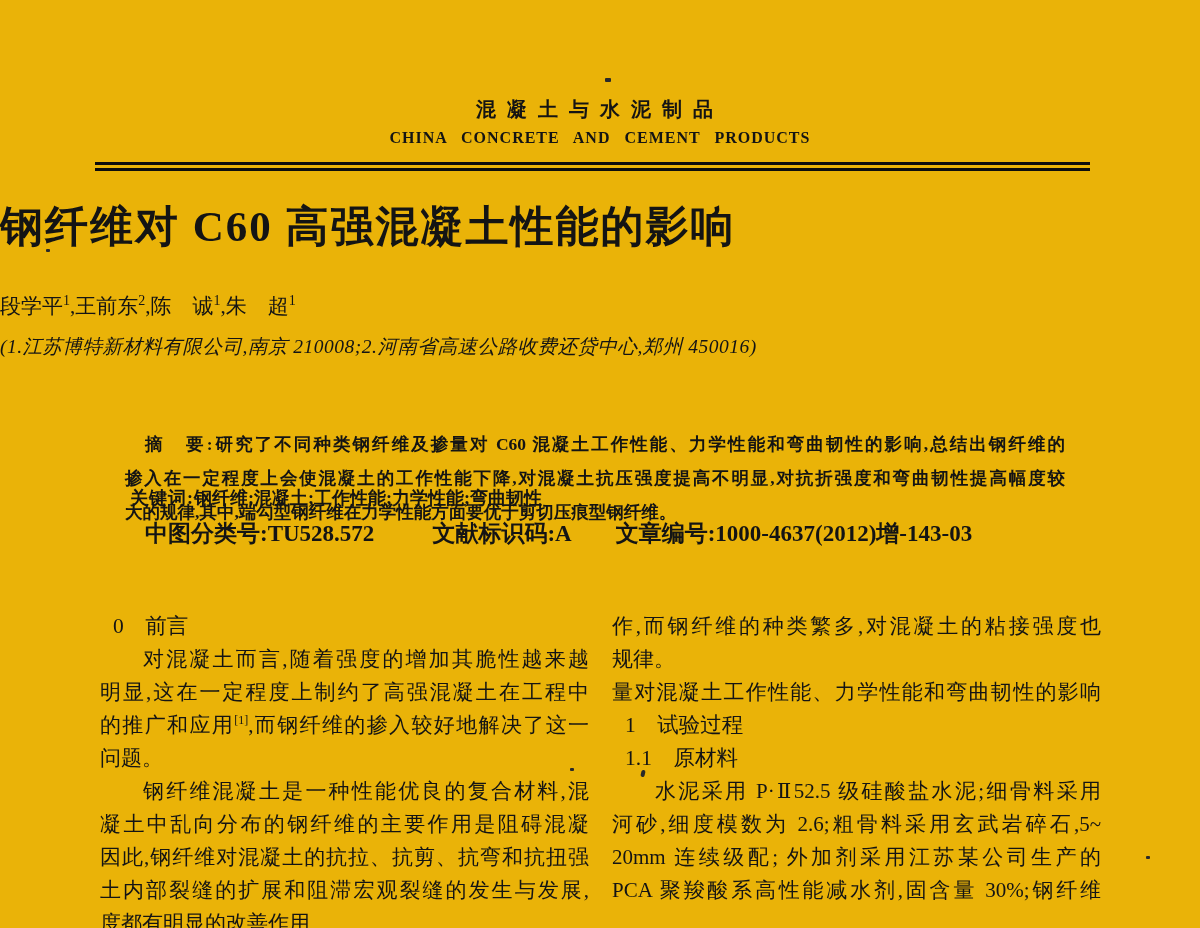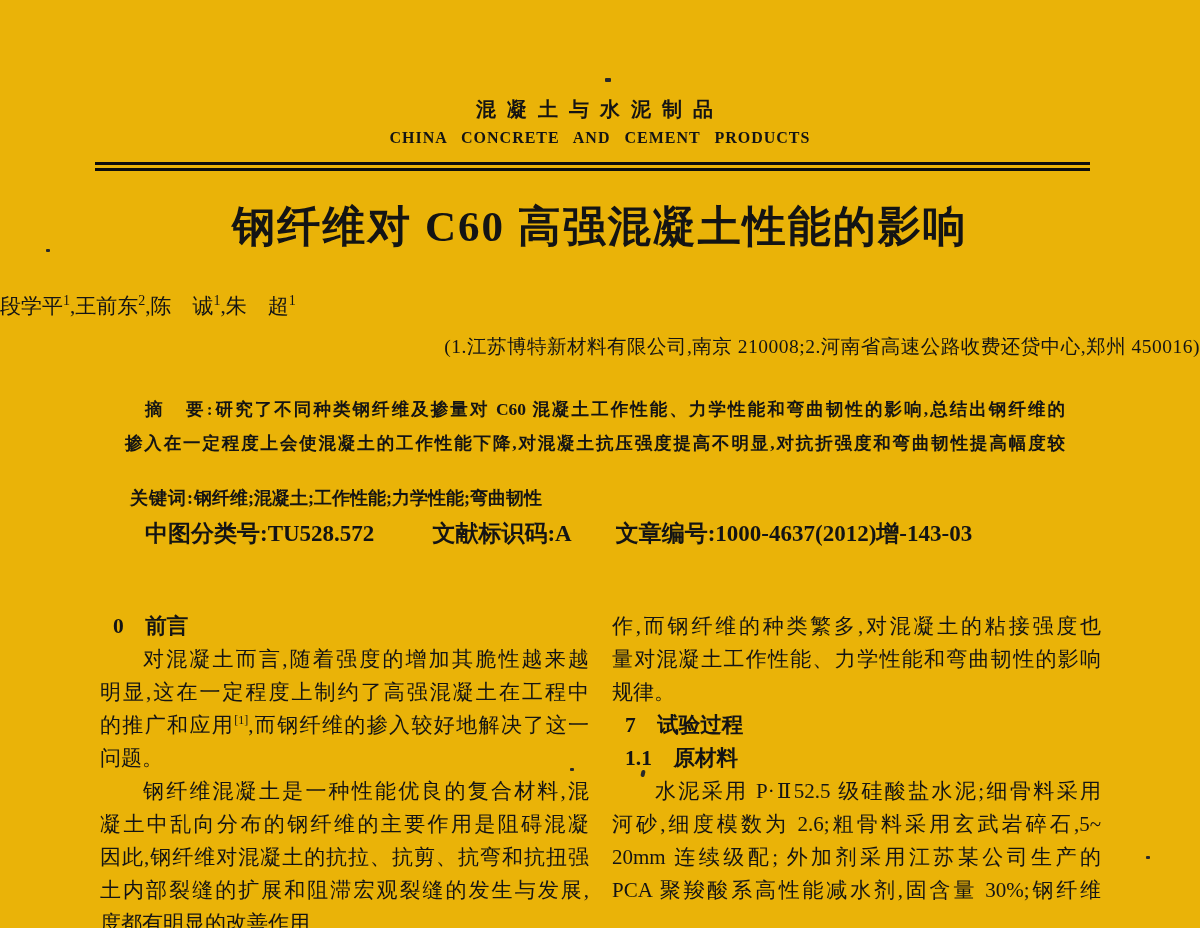--- a/index.html
+++ b/index.html
@@ -16,57 +16,57 @@
   .journal-en{
     position:absolute;top:129px;left:0;width:100%;text-align:center;
     font-size:16px;font-weight:700;letter-spacing:1px;word-spacing:9px;
   }
   .header-rule{
     position:absolute;top:162px;left:95px;width:995px;height:3px;
     border-top:3px solid #0d0d0d;border-bottom:3px solid #0d0d0d;
   }
   
   .article-title{
-    position:absolute;top:198px;left:0;width:100%;margin:0;text-align:center;
+    position:absolute;top:198px;left:0;width:100%;margin:0;
     font-size:43px;font-weight:700;letter-spacing:2px;
   }
   .authors{
     position:absolute;top:292px;left:0;width:100%;text-align:left;
     font-size:21px;
   }
   .authors sup{font-size:14px;vertical-align:super;line-height:0;}
   .affiliation{
-    position:absolute;top:333px;left:0;width:100%;text-align:right;
-    font-size:19.5px;letter-spacing:.5px;
+    position:absolute;top:333px;left:0;width:100%;text-align:left;
+    font-size:19.5px;letter-spacing:.5px;font-style:italic;
   }
   
   .abstract{
     position:absolute;top:392px;left:125px;width:940px;
     font-size:17.5px;font-weight:600;
   }
   .abs-line{height:34px;line-height:34px;text-align:justify;text-align-last:justify;white-space:nowrap;}
-  .abs-line.first{padding-left:20px;}
+  .abs-line.first{padding-left:20px;margin-top:35px;}
   .abs-line.last{text-align-last:left;}
   .abs-label{font-weight:700;letter-spacing:1px;}
   .keywords{
     position:absolute;top:486px;left:130px;font-size:18px;font-weight:700;
   }
   .meta{
     position:absolute;top:518px;left:145px;font-size:23px;font-weight:700;
   }
   .meta .gap1{margin-right:58px;}
   .meta .gap2{margin-right:44px;}
   
   .col{position:absolute;top:610px;width:489px;font-size:21px;}
   .col-left{left:100px;}
   .col-right{left:612px;}
   .line{height:33px;line-height:33px;text-align:justify;text-align-last:justify;white-space:nowrap;}
   .line.short{text-align-last:left;}
   .line.indent{padding-left:43px;}
-  .line.heading{font-weight:700;text-align-last:left;padding-left:13px;font-size:21.5px;}
+  .line.heading{font-weight:400;text-align-last:left;padding-left:13px;font-size:21.5px;}
   .line sup{font-size:12px;vertical-align:super;line-height:0;}
   
   .speck{position:absolute;background:#2a2a2a;border-radius:1px;}
   .speck.s1{left:605px;top:78px;width:6px;height:4px;}
   .speck.s2{left:46px;top:249px;width:4px;height:3px;}
   .speck.s3{left:641px;top:770px;width:4px;height:7px;border-radius:2px;transform:rotate(14deg);}
   .speck.s4{left:570px;top:768px;width:4px;height:3px;}
   .speck.s5{left:1146px;top:856px;width:4px;height:3px;}
 </style>
 </head>
@@ -88,20 +88,21 @@
 
   <div class="authors">
     <span>段学平</span><sup>1</sup><span>,</span><span>王前东</span><sup>2</sup><span>,</span><span>陈　诚</span><sup>1</sup><span>,</span><span>朱　超</span><sup>1</sup>
   </div>
 
   <div class="affiliation">(1.江苏博特新材料有限公司,南京 210008;2.河南省高速公路收费还贷中心,郑州 450016)</div>
 
   <div class="abstract">
     <div class="abs-line first"><span class="abs-label">摘　要:</span><span>研究了不同种类钢纤维及掺量对 C60 混凝土工作性能、力学性能和弯曲韧性的影响,总结出钢纤维的</span></div>
     <div class="abs-line">掺入在一定程度上会使混凝土的工作性能下降,对混凝土抗压强度提高不明显,对抗折强度和弯曲韧性提高幅度较</div>
+    <div class="abs-line last">大的规律,其中,端勾型钢纤维在力学性能方面要优于剪切压痕型钢纤维。</div>
   </div>
 
   <div class="keywords">
     <span class="abs-label">关键词:</span><span>钢纤维;混凝土;工作性能;力学性能;弯曲韧性</span>
   </div>
 
   <div class="meta">
     <span class="gap1"><span>中图分类号:</span><span>TU528.572</span></span><span class="gap2"><span>文献标识码:</span><span>A</span></span><span><span>文章编号:</span><span>1000-4637(2012)增-143-03</span></span>
   </div>
 
@@ -113,23 +114,23 @@
     <div class="line short">问题。</div>
     <div class="line indent">钢纤维混凝土是一种性能优良的复合材料,混</div>
     <div class="line">凝土中乱向分布的钢纤维的主要作用是阻碍混凝</div>
     <div class="line">因此,钢纤维对混凝土的抗拉、抗剪、抗弯和抗扭强</div>
     <div class="line">土内部裂缝的扩展和阻滞宏观裂缝的发生与发展,</div>
     <div class="line short">度都有明显的改善作用</div>
   </div>
 
   <div class="col col-right">
     <div class="line">作,而钢纤维的种类繁多,对混凝土的粘接强度也</div>
+    <div class="line short">规律。</div>
     <div class="line">量对混凝土工作性能、力学性能和弯曲韧性的影响</div>
-    <div class="line short">规律。</div>
-    <div class="line heading">7　试验过程</div>
+    <div class="line heading">1　试验过程</div>
     <div class="line heading">1.1　原材料</div>
     <div class="line indent">水泥采用 P·Ⅱ52.5 级硅酸盐水泥;细骨料采用</div>
     <div class="line">河砂,细度模数为 2.6;粗骨料采用玄武岩碎石,5~</div>
     <div class="line">20mm 连续级配; 外加剂采用江苏某公司生产的</div>
     <div class="line">PCA 聚羧酸系高性能减水剂,固含量 30%;钢纤维</div>
   </div>
 
 </div>
 
 </body></html>

